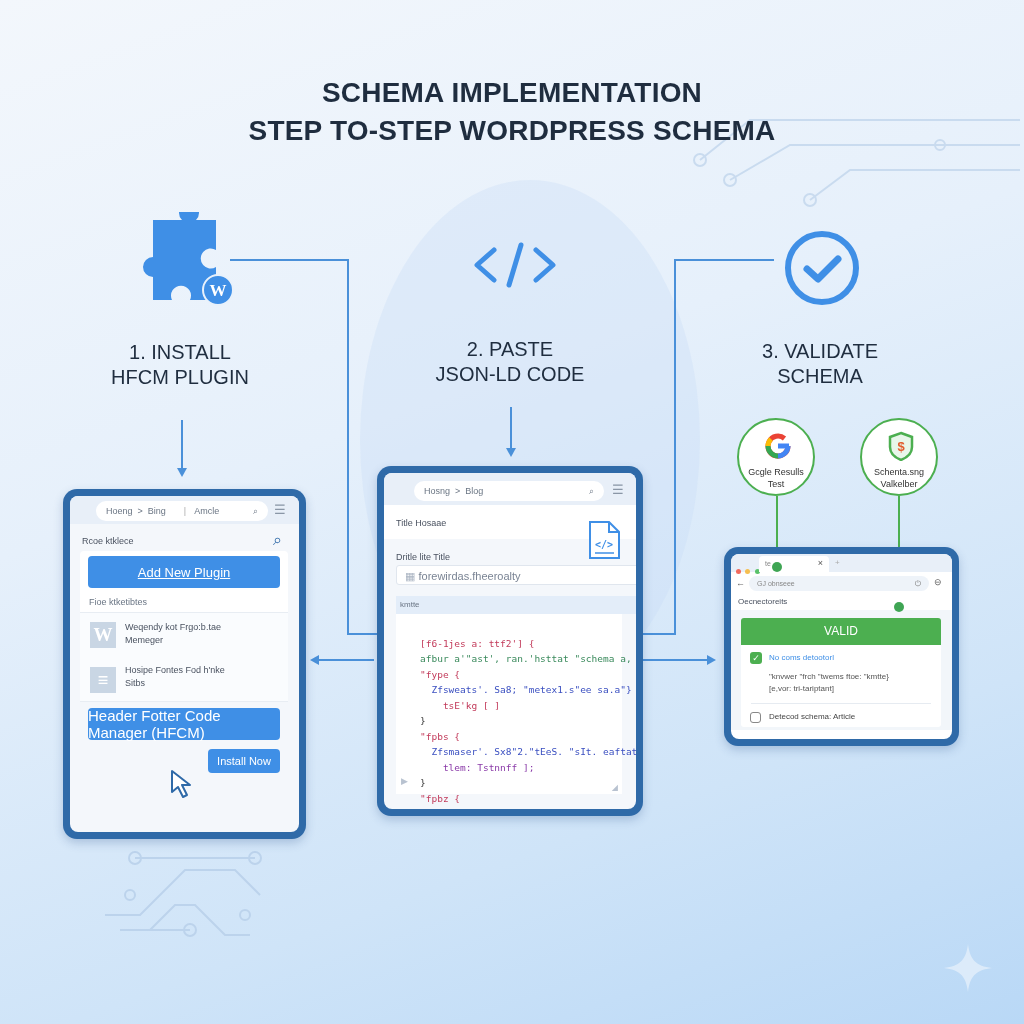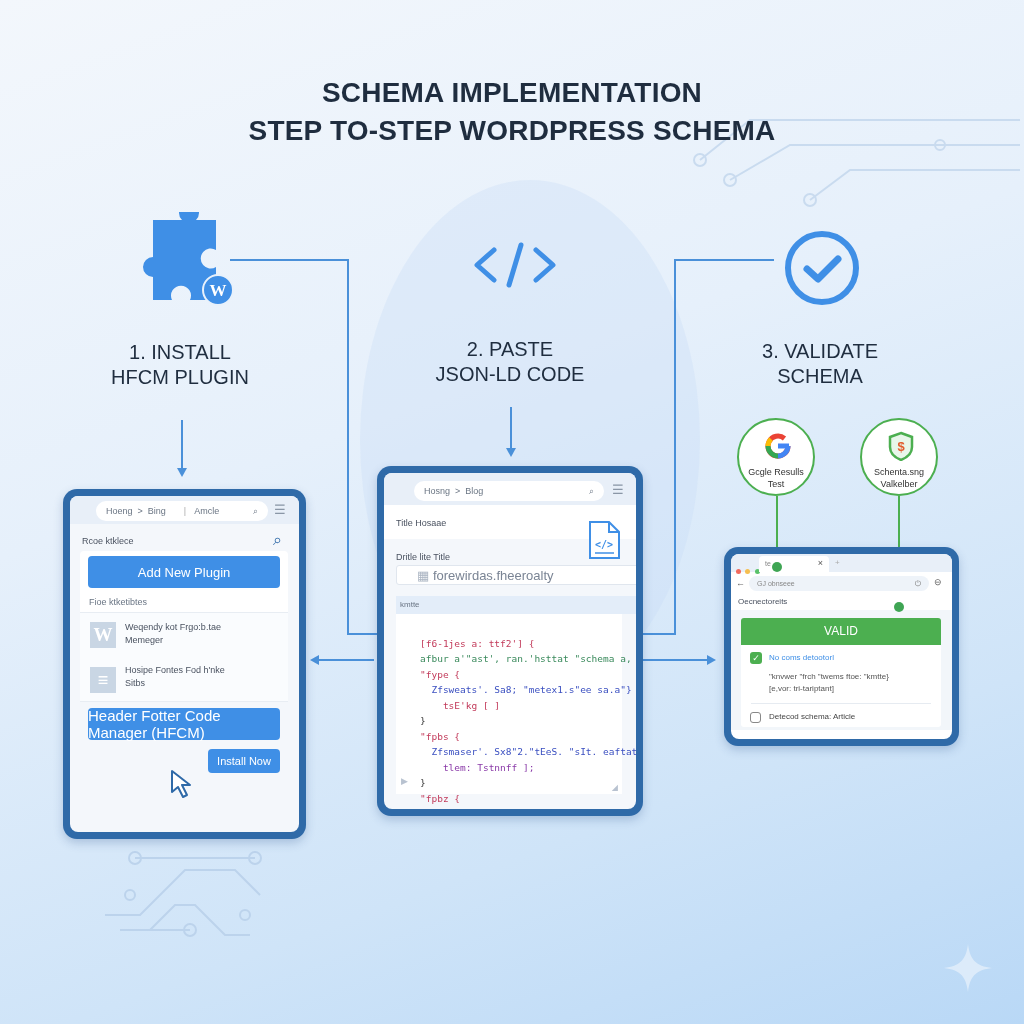--- a/index.html
+++ b/index.html
@@ -119,21 +119,21 @@
       <span style="margin:0 5px">&gt;</span>
       <span>Bing</span>
       <span style="margin:0 8px 0 18px;color:#aaa">|</span>
       <span>Amcle</span>
       <span style="margin-left:auto">⌕</span>
     </div>
     <div class="hamb" style="left:204px;top:6px;">☰</div>
     <div class="small" style="position:absolute;left:12px;top:40px;font-size:9px;">Rcoe ktklece</div>
     <div style="position:absolute;left:203px;top:35px;font-size:16px;color:#2f6aa8;">⌕</div>
     <div style="position:absolute;left:10px;top:55px;width:208px;height:272px;background:#fff;border-radius:4px;"></div>
-    <div class="btn" style="left:18px;top:60px;width:192px;height:32px;font-size:13px;">Add New Plugin</div>
+    <div class="btn" style="left:18px;top:60px;width:192px;height:32px;font-size:13px;text-decoration:underline;">Add New Plugin</div>
     <div class="small" style="position:absolute;left:19px;top:101px;font-size:9px;color:#6a7584;">Fioe ktketibtes</div>
     <div style="position:absolute;left:10px;top:116px;width:208px;height:46px;background:#fafcfe;border-top:1px solid #e8edf3;border-bottom:1px solid #e8edf3;">
       <div style="position:absolute;left:10px;top:9px;width:26px;height:26px;background:#c9d6e4;color:#fff;font-family:'Liberation Serif',serif;font-weight:700;font-size:19px;text-align:center;line-height:26px;">W</div>
       <div class="small" style="position:absolute;left:45px;top:9px;font-size:9px;">Weqendy kot Frgo:b.tae</div>
       <div class="small" style="position:absolute;left:45px;top:22px;font-size:9px;">Memeger</div>
     </div>
     <div style="position:absolute;left:10px;top:163px;width:208px;height:42px;background:#fafcfe;border-bottom:1px solid #e8edf3;">
       <div style="position:absolute;left:10px;top:8px;width:26px;height:26px;background:#c9d6e4;color:#fff;font-size:18px;text-align:center;line-height:26px;">≡</div>
       <div class="small" style="position:absolute;left:45px;top:6px;font-size:9px;">Hosipe Fontes Fod h'nke</div>
       <div class="small" style="position:absolute;left:45px;top:19px;font-size:9px;">Sitbs</div>
@@ -159,21 +159,21 @@
     <div class="hamb" style="left:228px;top:9px;">☰</div>
     <div style="position:absolute;left:0;top:32px;width:100%;height:34px;background:#fff;"></div>
     <div class="small" style="position:absolute;left:12px;top:45px;font-size:9px;">Title Hosaae</div>
     <svg style="position:absolute;left:203px;top:47px" width="36" height="42">
       <path d="M3 2 L22 2 L32 12 L32 38 L3 38 Z" fill="#fff" stroke="#3f8fe6" stroke-width="2"></path>
       <path d="M22 2 L22 12 L32 12" fill="none" stroke="#3f8fe6" stroke-width="2"></path>
       <text x="17" y="28" text-anchor="middle" font-family="DejaVu Sans Mono, monospace" font-size="10" fill="#3f8fe6" font-weight="700">&lt;/&gt;</text>
       <path d="M8 33 L27 33" stroke="#3f8fe6" stroke-width="1.5"></path>
     </svg>
     <div class="small" style="position:absolute;left:12px;top:79px;font-size:9px;">Dritle lite Title</div>
-    <div style="position:absolute;left:12px;top:92px;width:260px;height:20px;background:#fff;border:1px solid #e0e6ee;border-radius:3px;font-size:13px;color:#7a8494;line-height:20px;padding-left:20px;box-sizing:border-box;">
+    <div style="position:absolute;left:12px;top:92px;width:260px;height:20px;background:#fff;border:1px solid #e0e6ee;border-radius:3px;font-size:11px;color:#7a8494;line-height:20px;padding-left:8px;box-sizing:border-box;">
       <span style="color:#aab4c2;">▦ </span><span>forewirdas.fheeroalty</span>
     </div>
     <div style="position:absolute;left:12px;top:123px;width:240px;height:18px;background:#e3edf9;font-size:8px;color:#6a7584;line-height:18px;padding-left:4px;box-sizing:border-box;">kmtte</div>
     <div style="position:absolute;left:12px;top:141px;width:226px;height:180px;background:#fff;">
       <div class="code" style="left:24px;top:6px;">
 <span class="c-red">[f6-1jes a: ttf2'] {</span>
 <span class="c-green">afbur a'"ast', ran.'hsttat "schema a,</span>
 <span class="c-red">"fype {</span>
 <span class="c-blue">  Zfsweats'. Sa8; "metex1.s"ee sa.a"} [2z</span>
 <span class="c-red">    tsE'kg [ ]</span>

